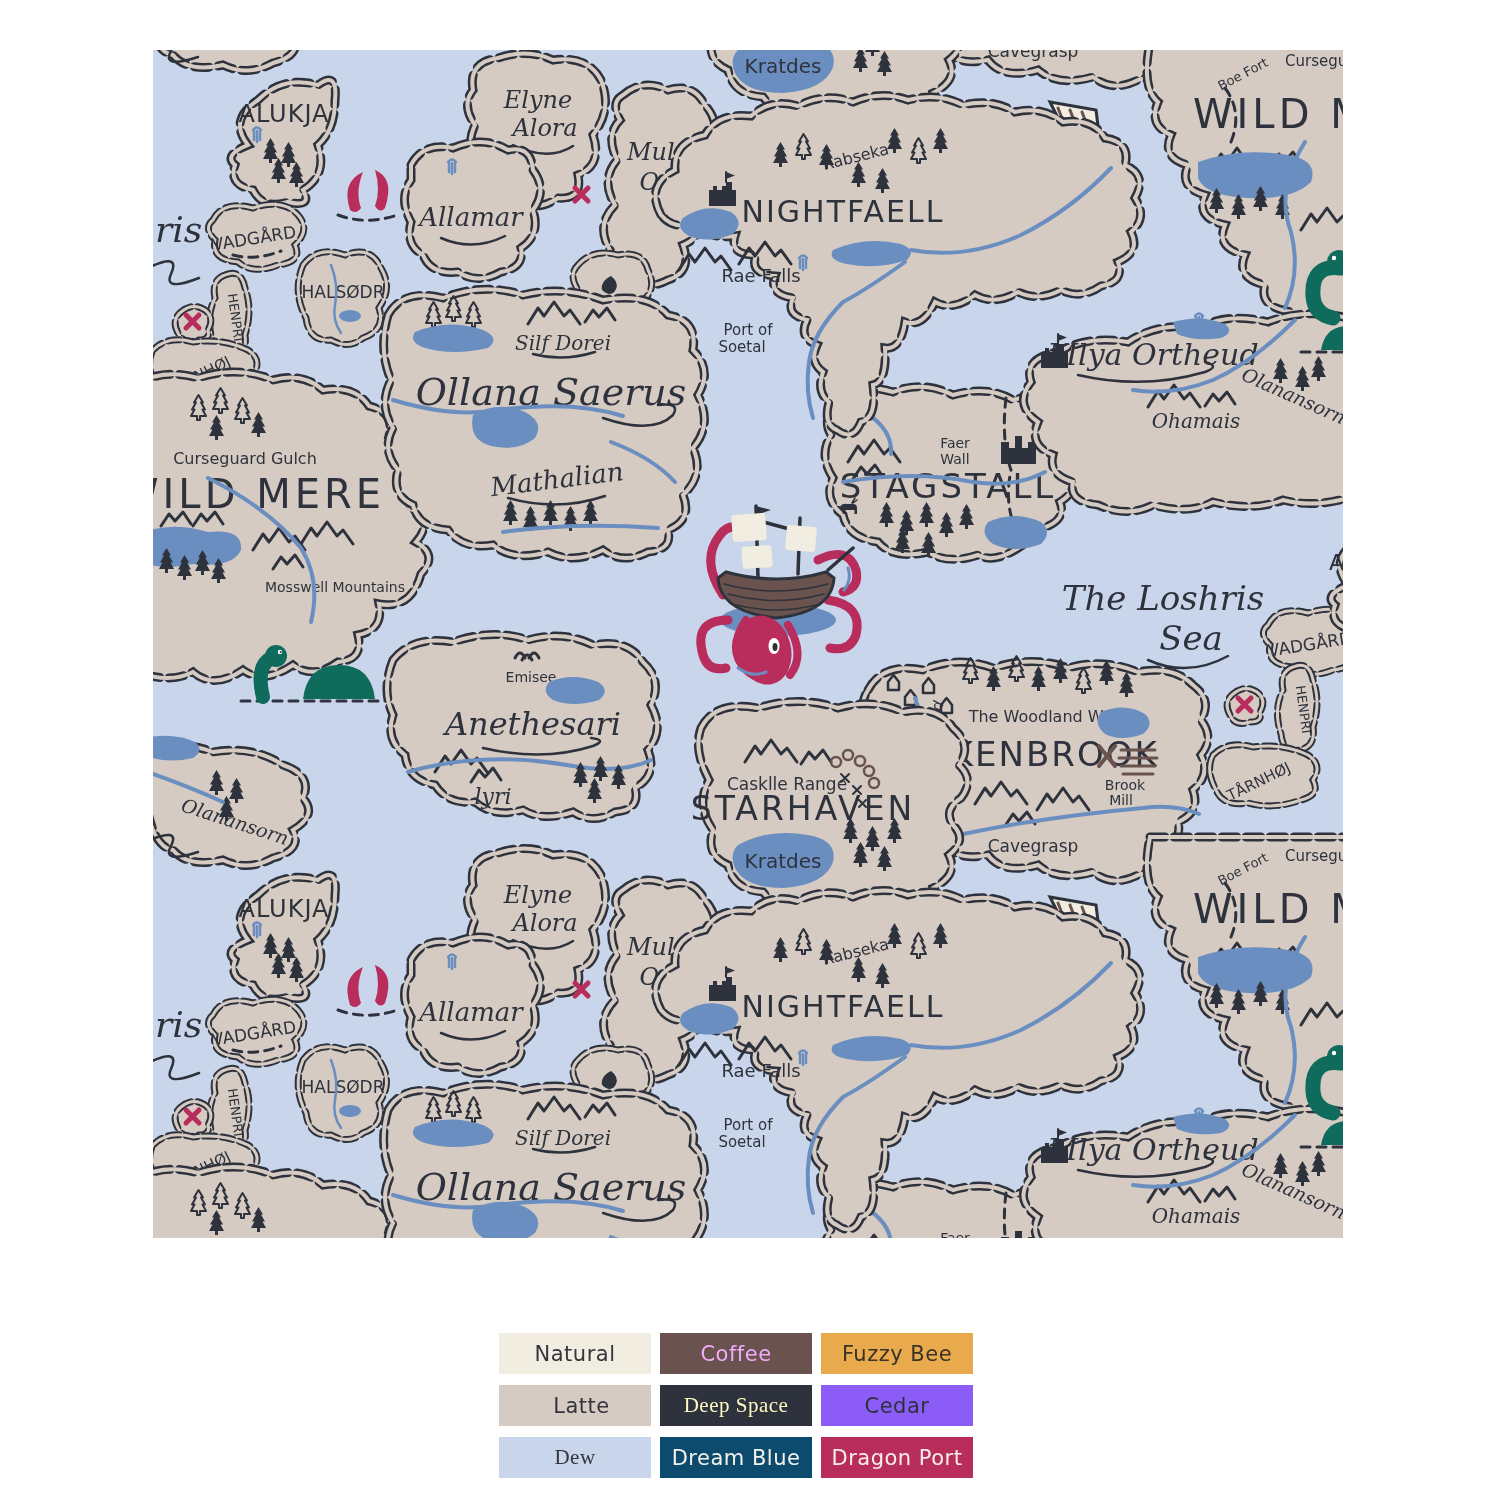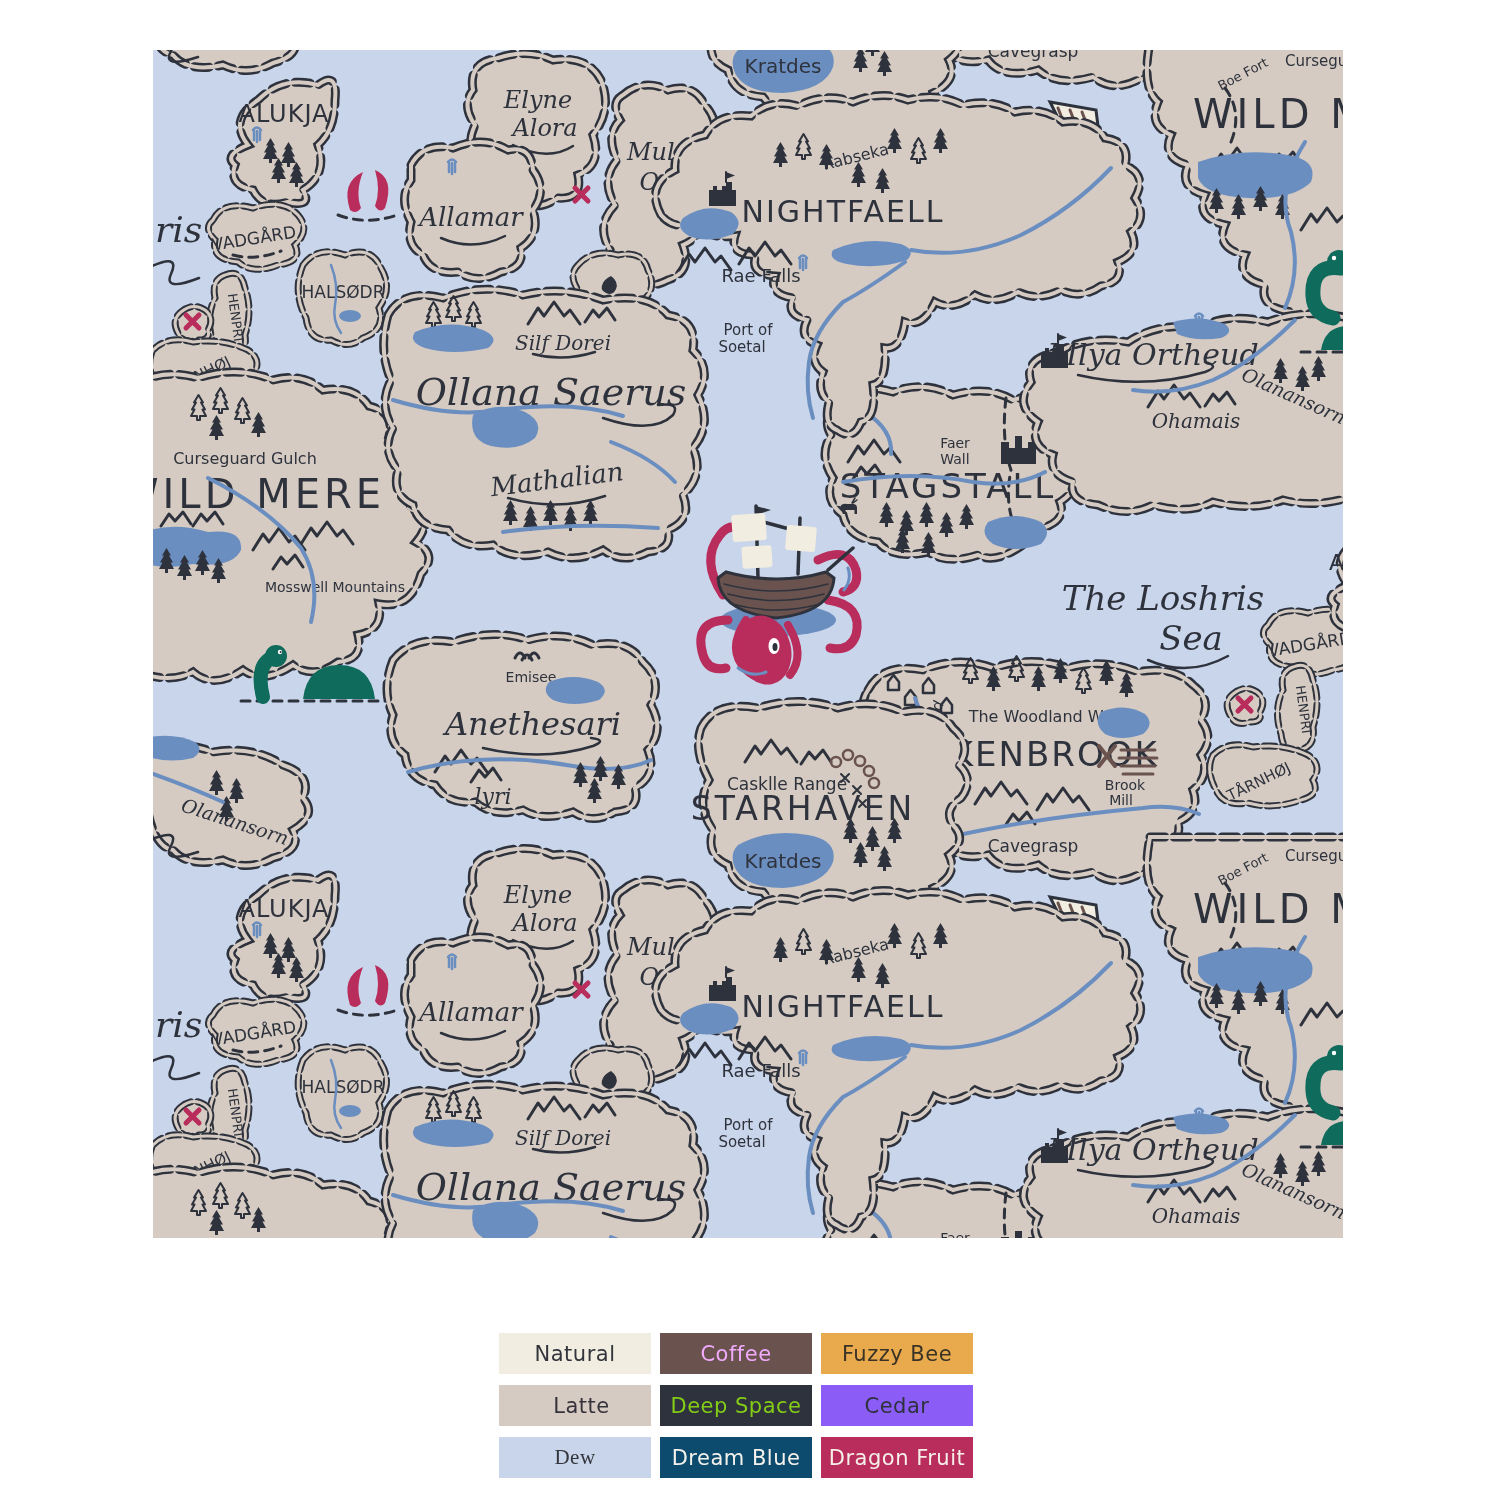--- a/index.html
+++ b/index.html
@@ -496,27 +496,27 @@
   <div class="chip" style="background-color: rgb(106, 83, 78);">
       <span style="color: #f0abfc;">Coffee</span>
     </div>
   <div class="chip" style="background-color: rgb(233, 169, 77);">
       <span style="color: rgb(58, 51, 37);">Fuzzy Bee</span>
     </div>
   <div class="chip" style="background-color: rgb(213, 203, 194); padding-left: 13px;">
       <span style="color: rgb(53, 50, 59);">Latte</span>
     </div>
   <div class="chip" style="background-color: rgb(46, 50, 60);">
-      <span style="color: #84cc16;">Deep Space</span>
+      <span style="color: #fef9c3; font-family: Liberation Serif, serif;">Deep Space</span>
     </div>
   <div class="chip" style="background-color: #8b5cf6;">
       <span style="color: rgb(46, 50, 60);">Cedar</span>
     </div>
   <div class="chip" style="background-color: rgb(201, 213, 234);">
       <span style="color: rgb(51, 53, 61); font-family: Liberation Serif, serif;">Dew</span>
     </div>
   <div class="chip" style="background-color: #0c4a6e;">
       <span style="color: rgb(244, 242, 236);">Dream Blue</span>
     </div>
   <div class="chip" style="background-color: rgb(185, 45, 92);">
-      <span style="color: rgb(246, 239, 233);">Dragon Fruit</span>
+      <span style="color: rgb(246, 239, 233);">Dragon Port</span>
     </div>
 </div>
 
 </body></html>

